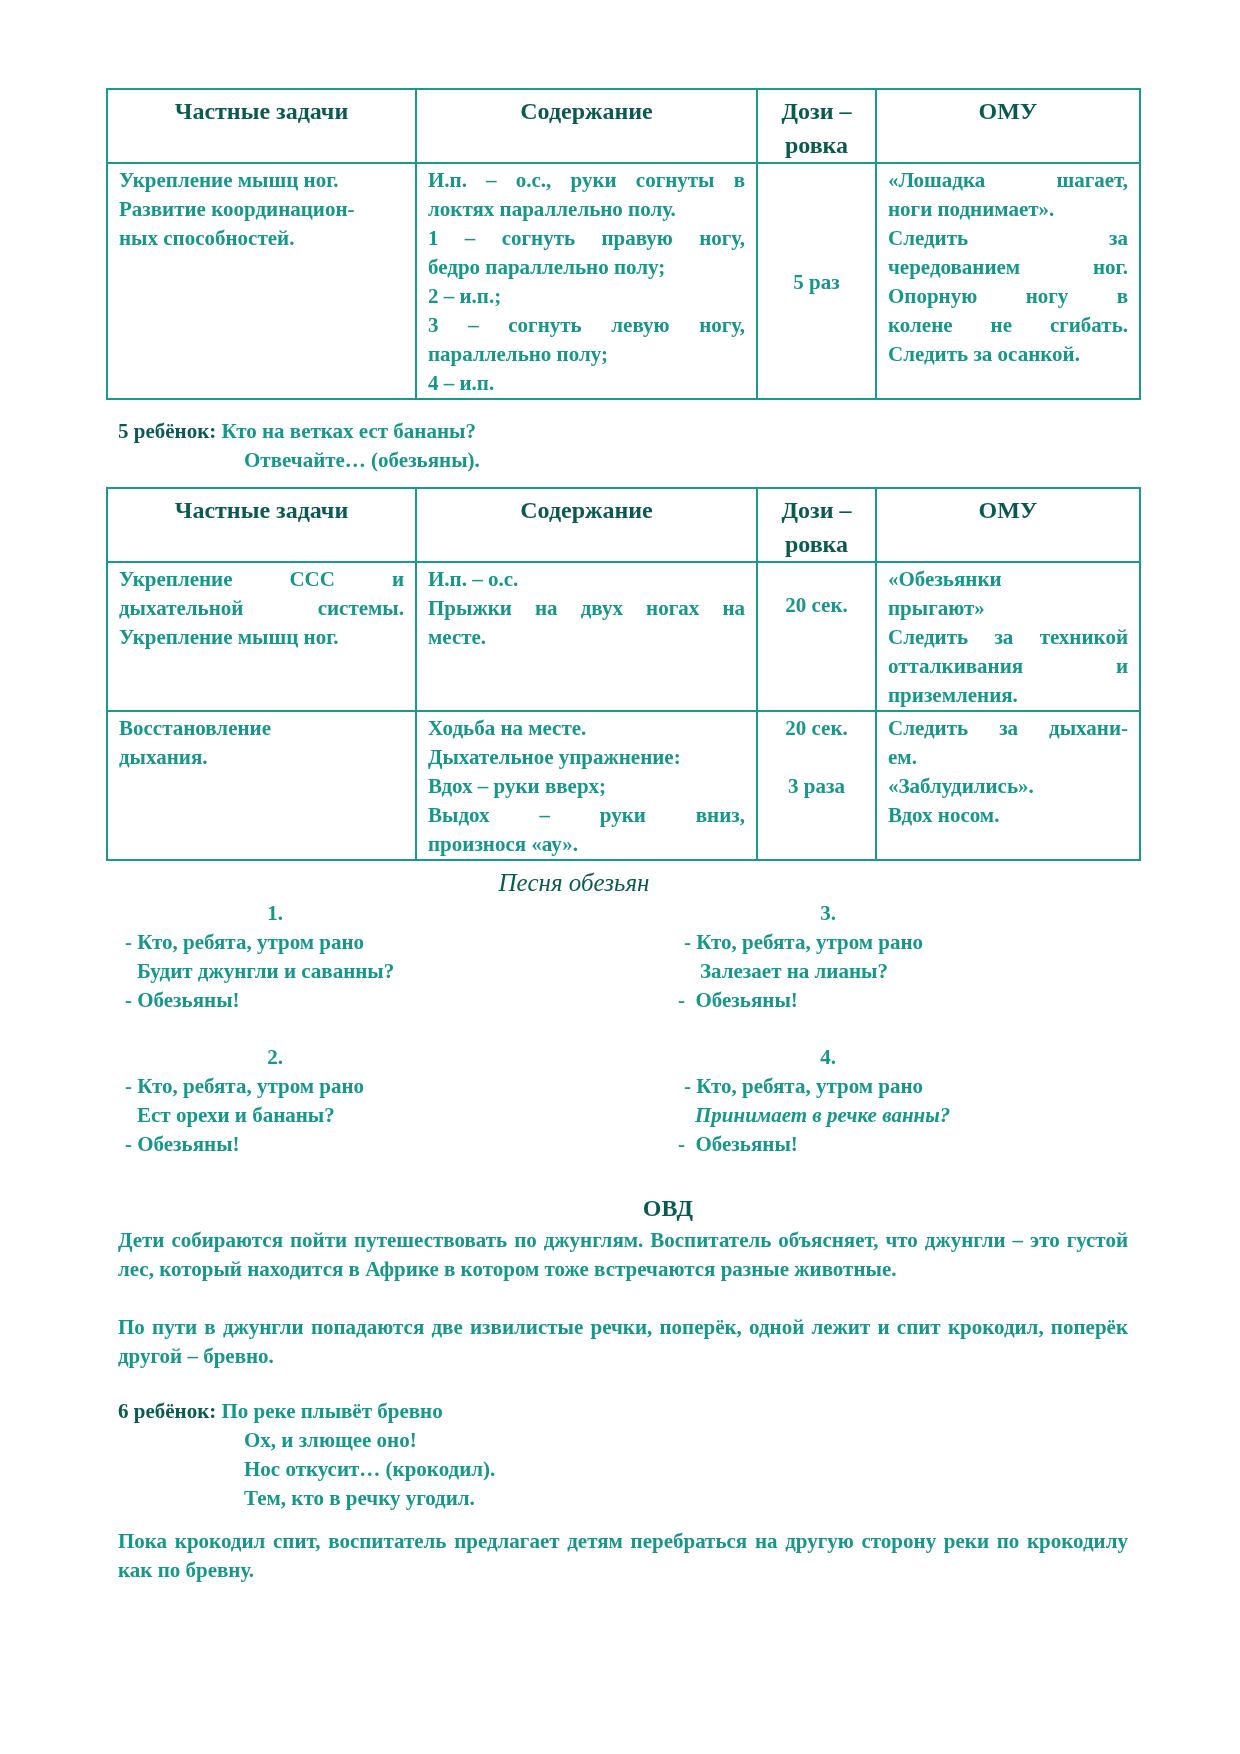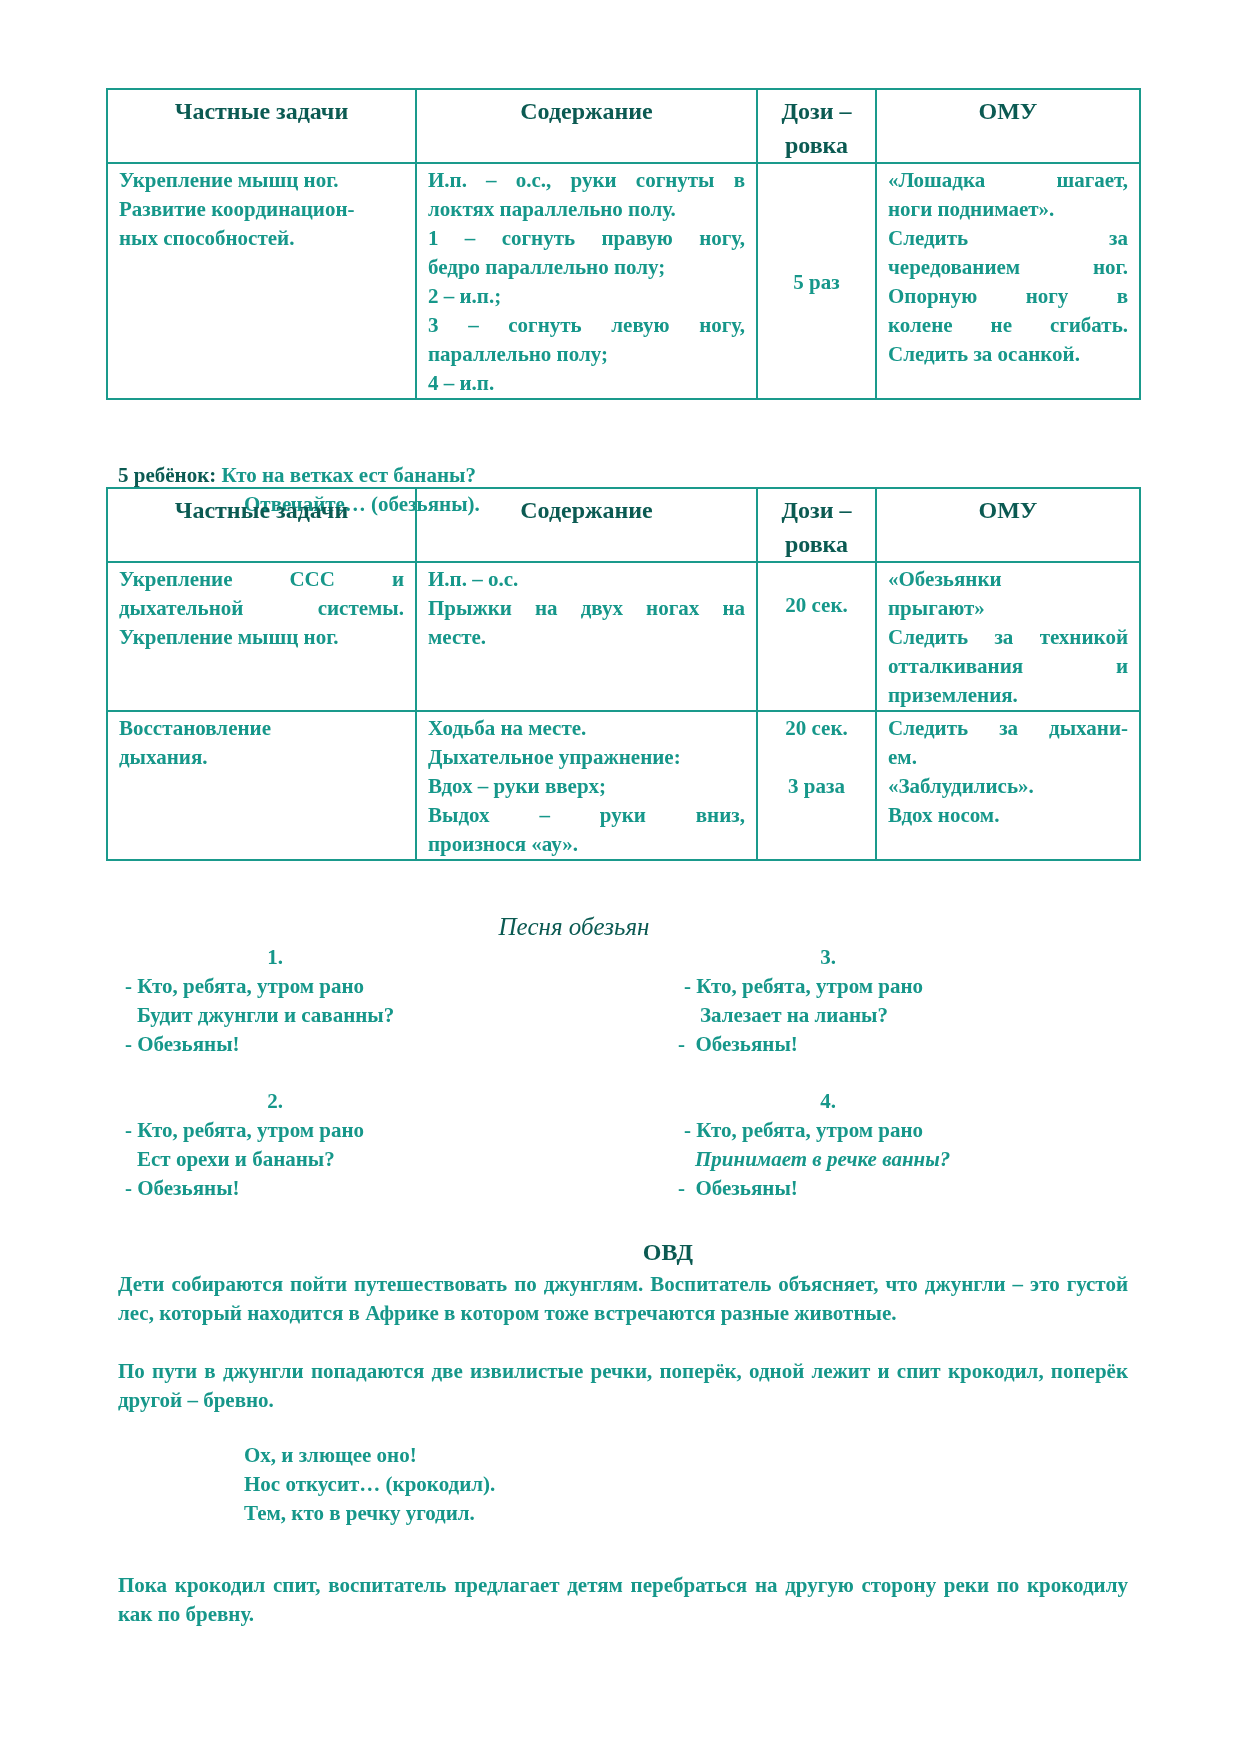--- a/index.html
+++ b/index.html
@@ -13,21 +13,21 @@
   table.plan td { text-align: justify; }
   table.plan td.dose { text-align: center; }
   col.c1 { width: 309px; } col.c2 { width: 341px; } col.c3 { width: 119px; } col.c4 { width: 264px; }
   .line { display: block; }
   .just { text-align: justify; text-align-last: justify; }
   #t1 { top: 88px; }
   #t1 tr.r1 td { height: 226px; }
   #t2 { top: 487px; }
   #t2 tr.r1 td { height: 140px; }
   #t2 tr.r2 td { height: 141px; }
-  .abs { position: absolute; margin-top: 44px; }
+  .abs { position: absolute; }
   .riddle { left: 118px; }
   .riddle .cont { padding-left: 126px; }
   .song-title { left: 0; width: 1148px; text-align: center; top: 868px; font-style: italic; font-weight: normal; color: #0b5a52; font-size: 25px; }
   .verse { width: 420px; }
   .verse .num { text-align: center; width: 300px; }
   .verse .l2 { padding-left: 12px; }
   .section-title { left: 0; width: 1240px; text-align: center; top: 1194px; color: #0b5a52; font-size: 24px; padding-left: 48px; }
   .para { left: 118px; width: 1010px; text-align: justify; }
 </style>
 </head>
@@ -179,18 +179,19 @@
   <div style="padding-left: 6px;">- Кто, ребята, утром рано</div>
   <div class="l2" style="padding-left: 17px; font-style: italic;">Принимает в речке ванны?</div>
   <div style="white-space: pre;">-  Обезьяны!</div>
 </div>
 
 <div class="abs section-title">ОВД</div>
 <div class="abs para" style="top: 1226px;">Дети собираются пойти путешествовать по джунглям. Воспитатель объясняет, что джунгли – это густой лес, который находится в Африке в котором тоже встречаются разные животные.</div>
 <div class="abs para" style="top: 1313px;">По пути в джунгли попадаются две извилистые речки, поперёк, одной лежит и спит крокодил, поперёк другой – бревно.</div>
 
 <div class="abs riddle" style="top: 1397px;">
+  <div><span class="dark">6 ребёнок:</span> <span>По реке плывёт бревно</span></div>
   <div class="cont">Ох, и злющее оно!</div>
   <div class="cont">Нос откусит… (крокодил).</div>
   <div class="cont">Тем, кто в речку угодил.</div>
 </div>
 
 <div class="abs para" style="top: 1527px;">Пока крокодил спит, воспитатель предлагает детям перебраться на другую сторону реки по крокодилу как по бревну.</div>
 
 </body></html>

